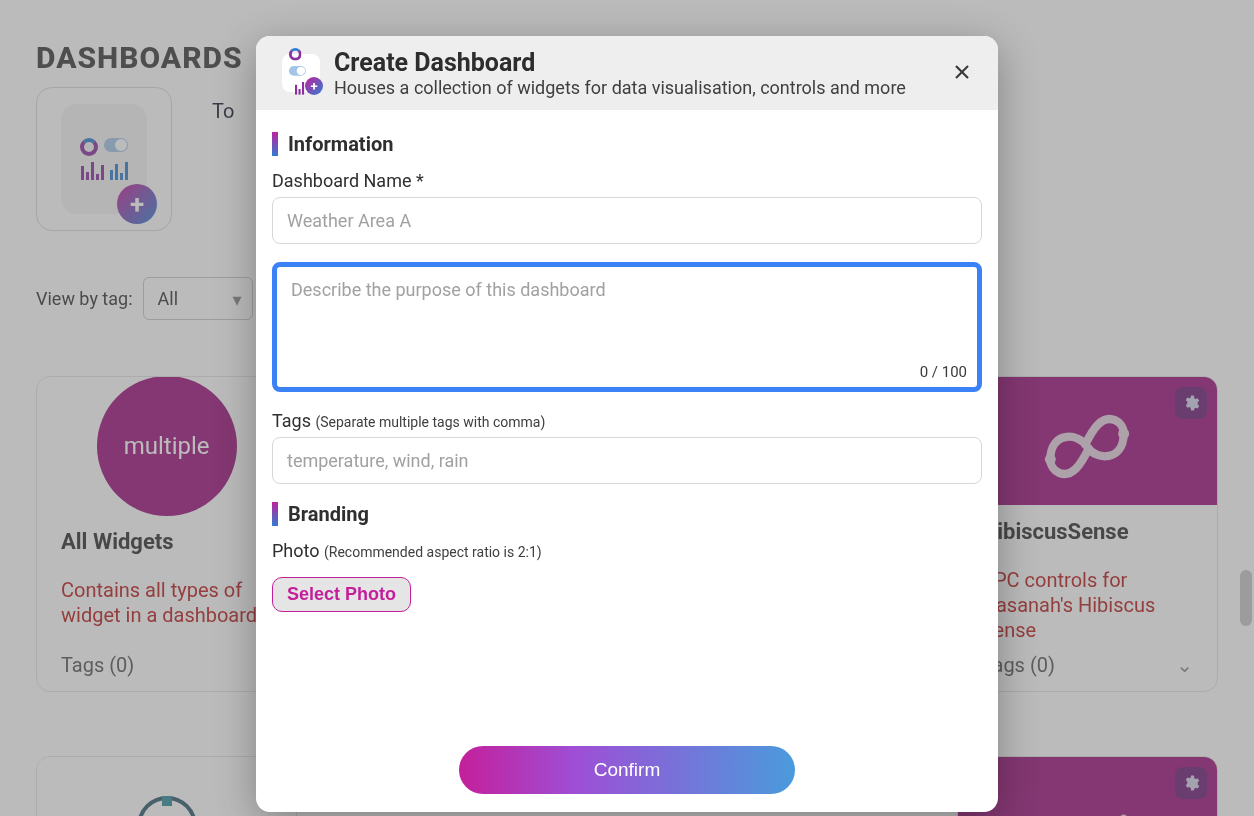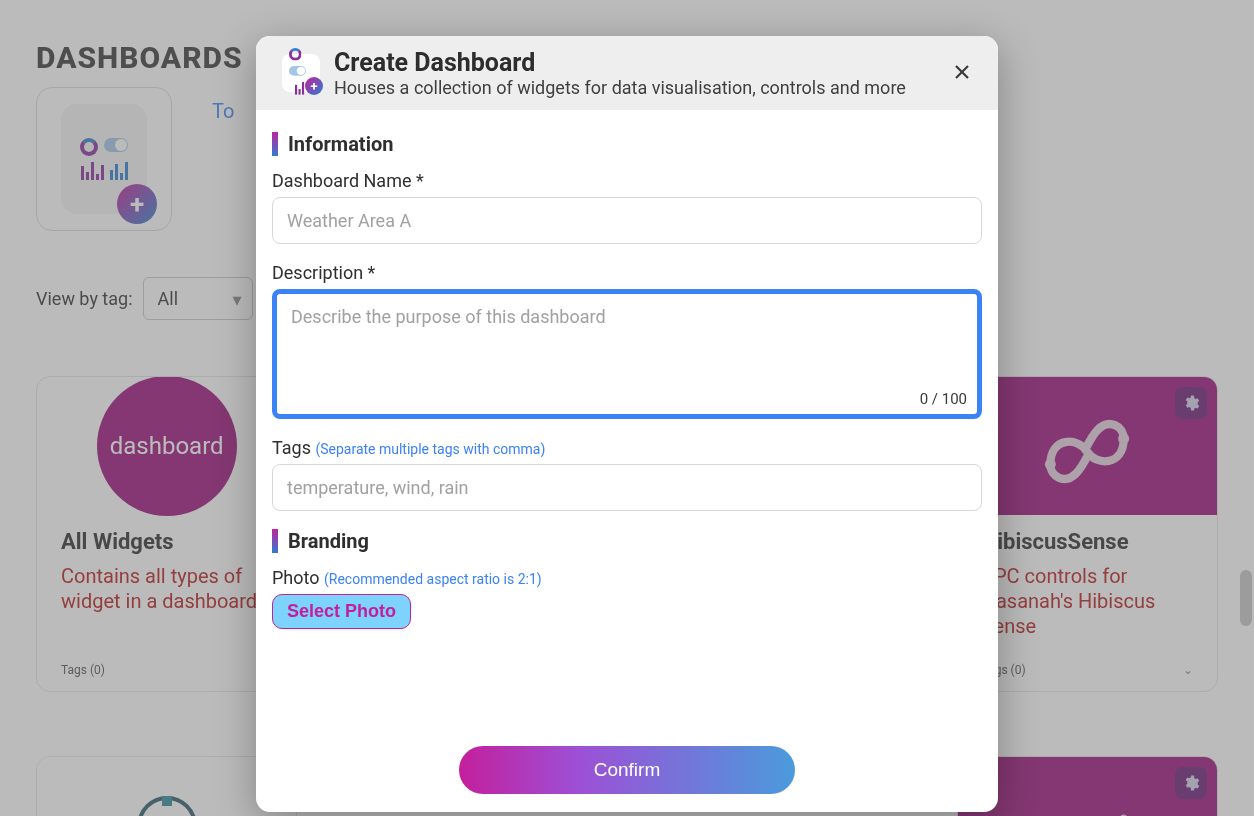--- a/index.html
+++ b/index.html
@@ -73,21 +73,21 @@
   .mini-bars2 span { width:3px; background:#2e7ed2; }
   .mini-bars2 span:nth-child(1){height:10px;} .mini-bars2 span:nth-child(2){height:16px;}
   .mini-bars2 span:nth-child(3){height:7px;} .mini-bars2 span:nth-child(4){height:18px;}
   .plus-badge {
     position:absolute; right:-10px; bottom:-10px; width:40px; height:40px; border-radius:50%;
     background: linear-gradient(135deg,#c41f9b,#2e7ed2);
     display:flex; align-items:center; justify-content:center;
   }
   .plus-badge::before { content:"+"; color:#fff; font-size:26px; font-weight:700; line-height:1; }
 
-  .total-label { font-size:20px; color:#3b82f6; margin-top:12px; }
+  .total-label { font-size:20px; color:#0f172a; margin-top:12px; }
 
   .filter-row {
     margin-top: 46px;
     display: flex;
     align-items: center;
     gap: 10px;
     font-size: 18px;
     color:#333;
   }
   .select {
@@ -132,25 +132,25 @@
   }
   .full-magenta { width:100%; height:100%; background:#9c0f7a; display:flex; align-items:center; justify-content:center; }
   .loop-icon svg { width:110px; height:90px; }
   .gearcog {
     position:absolute; top:10px; right:10px; width:32px; height:32px; border-radius:8px;
     background: rgba(60,40,120,0.5);
     display:flex; align-items:center; justify-content:center;
   }
   .gearcog svg { width:18px; height:18px; fill:#d8d2ec; }
   .card-body { padding: 14px 24px 0; flex:1; }
-  .card-title { font-size:22px; font-weight:700; color:#2e2e2e; margin-bottom:10px; }
+  .card-title { font-size:22px; font-weight:700; color:#2e2e2e; margin-bottom:24px; }
   .card-desc { font-size:20px; color:#b91c1c; line-height:1.25; }
   .card-tags {
     padding: 10px 24px 14px;
-    font-size: 12px;
+    font-size: 20px;
     color:#555;
     display:flex; justify-content:space-between; align-items:center;
   }
   .chev { color:#888; }
 
   .second-row { margin-top: 64px; display:flex; gap: 40px; }
 
   
   .overlay {
     position: absolute;
@@ -208,46 +208,47 @@
     overflow:auto;
   }
   .section-h {
     font-size:20px; font-weight:700; color:#2f2f2f;
     border-left: 6px solid;
     border-image: linear-gradient(#c41f9b,#2e7ed2) 1;
     padding-left: 10px;
     margin-bottom: 14px;
   }
   .field-label { font-size:18px; color:#2f2f2f; margin-bottom:6px; }
-  .hint { font-size:14px; color:#3b82f6; }
+  .hint { font-size:14px; color:#404040; }
   .text-input, .textarea {
     width:100%;
     border:1px solid #d7d7d7;
     border-radius:8px;
     padding: 12px 14px;
     font-size:18px;
     color:#333;
     font-family:inherit;
   }
   .text-input::placeholder, .textarea::placeholder { color:#a1a1a1; }
   .textarea { height: 72px; resize:none; }
   .textarea-wrap { position:relative; border:5px solid #3b82f6; border-radius:8px; }
   .textarea-wrap textarea { border:none; border-radius:8px 8px 0 0; height:52px; padding-bottom:0;}
   .counter { text-align:right; padding: 0 10px 6px; font-size:15px; color:#3a3a3a;margin-top:40px; }
   .block { margin-bottom: 18px; }
 
   .select-photo {
     border:1.5px solid #c41f9b;
     color:#c41f9b;
-    background:#7dd3fc;
+    background:#e5e5e5;
     font-size:18px;
     font-weight:600;
     padding:6px 14px;
     border-radius:10px;
     cursor:pointer;
+    margin-top:10px;
   }
 
   .modal-foot {
     padding: 12px 0 18px;
     display:flex;
     justify-content:center;
   }
   .confirm-btn {
     width: 336px;
     height: 48px;
@@ -301,21 +302,21 @@
   </div>
 
   <div class="filter-row">
     <span>View by tag:</span>
     <div class="select">All</div>
   </div>
 
   <div class="cards-row">
     <div class="dash-card">
       <div class="card-img">
-        <div class="fav-circle">dashboard</div>
+        <div class="fav-circle">multiple</div>
       </div>
       <div class="card-body">
         <div class="card-title">All Widgets</div>
         <div class="card-desc">Contains all types of widget in a dashboard</div>
       </div>
       <div class="card-tags">
         <span>Tags (0)</span>
       </div>
     </div>
 
@@ -417,21 +418,20 @@
 
     <div class="modal-body">
       <div class="section-h">Information</div>
 
       <div class="block">
         <div class="field-label">Dashboard Name *</div>
         <input class="text-input" placeholder="Weather Area A" style="">
       </div>
 
       <div class="block">
-        <div class="field-label">Description *</div>
         <div class="textarea-wrap">
           <textarea class="textarea" placeholder="Describe the purpose of this dashboard" style=""></textarea>
           <div class="counter">0 / 100</div>
         </div>
       </div>
 
       <div class="block">
         <div class="field-label">
           <span>Tags</span>
           <span class="hint">(Separate multiple tags with comma)</span>

